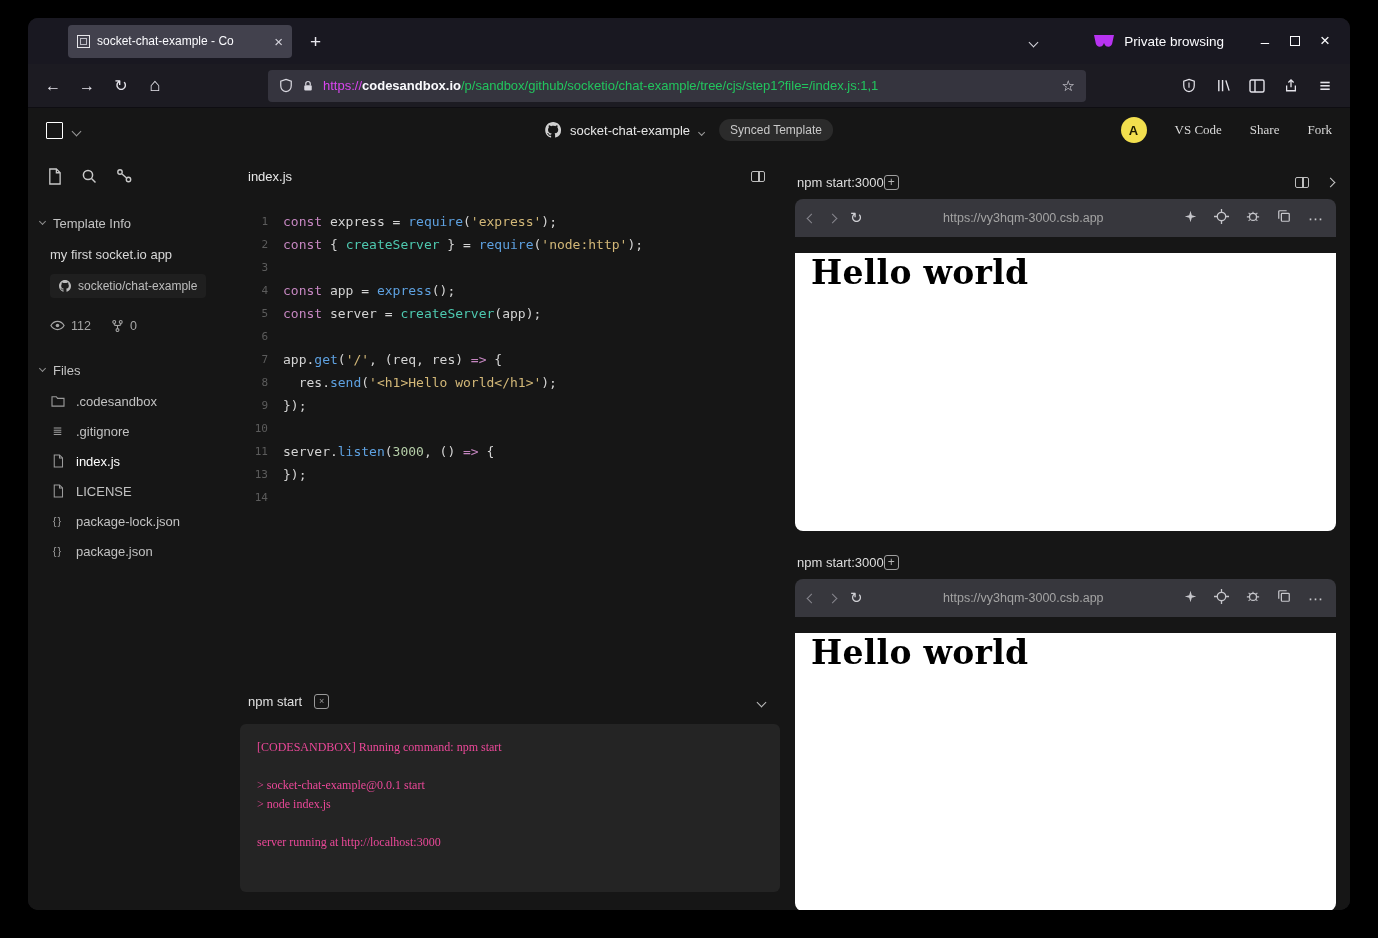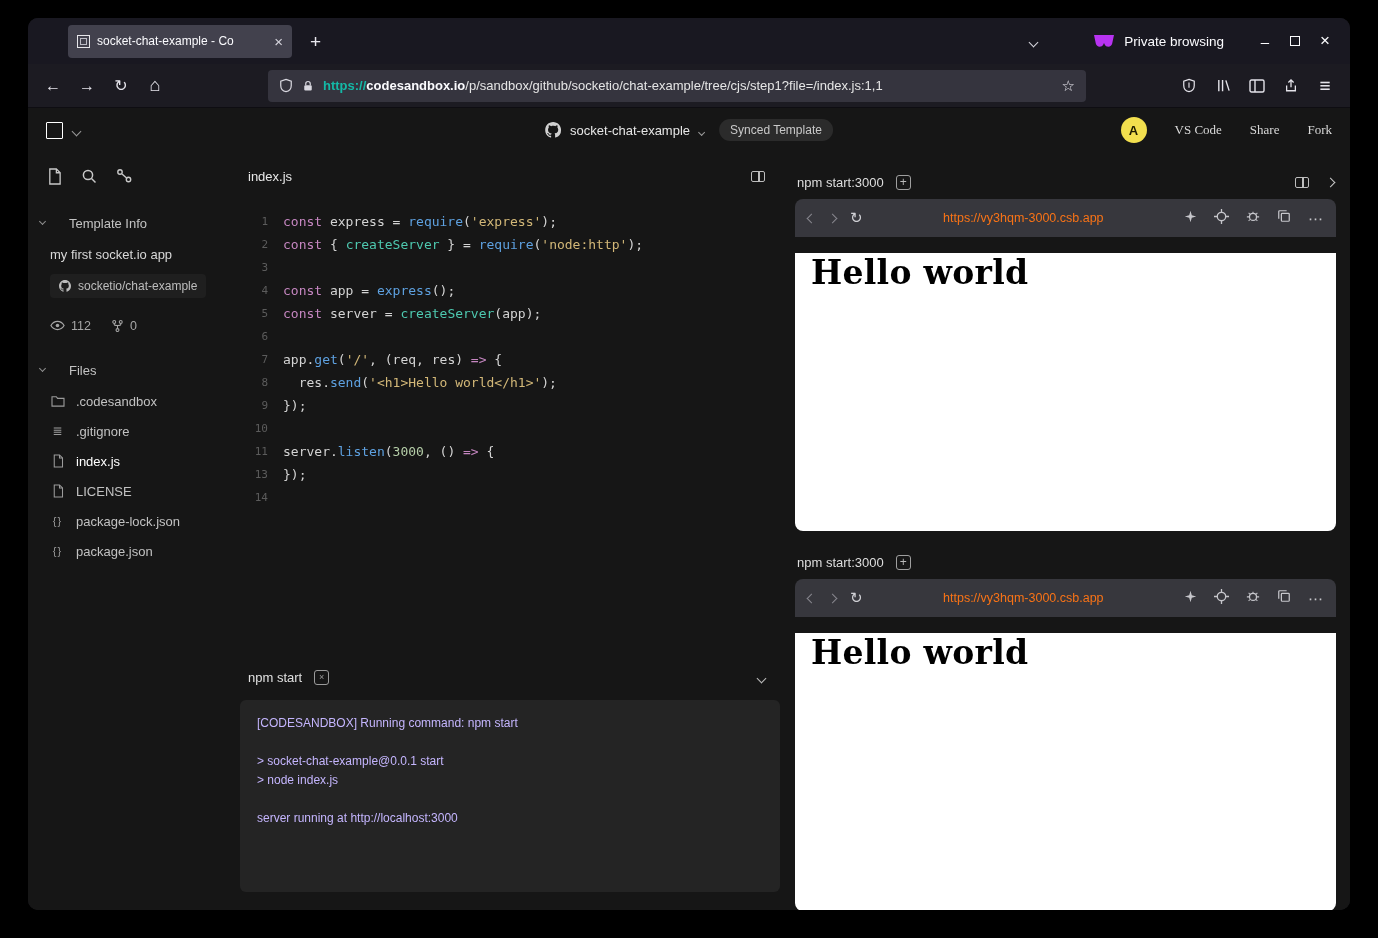--- a/index.html
+++ b/index.html
@@ -29,23 +29,23 @@
   .mask { display:flex; align-items:center; }
   .win-btn { width:30px; text-align:center; color:#fbfbfe; font-size:15px; display:flex; justify-content:center; align-items:center; height:30px; }
   .max-box { display:inline-block; width:10px; height:10px; border:1.4px solid #fbfbfe; }
 
   
   .navbar { height:44px; flex:none; display:flex; align-items:center; padding:0 8px; background:#1c1b22; border-bottom:1px solid #0e0d12; }
   .nav-btn { width:34px; height:32px; display:flex; align-items:center; justify-content:center; color:#e4e3ea; font-size:16px; border-radius:4px; }
   .urlbar { flex:1; height:32px; margin-left:96px; margin-right:86px; background:#35343e; border-radius:4px;
             display:flex; align-items:center; padding:0 11px; gap:9px; font-size:13px; min-width:0; }
   .url-text { white-space:nowrap; overflow:hidden; }
-  .url-proto { color:#14b8a6;font-weight:bold; }
+  .url-proto { color:#d946ef; }
   .url-domain { color:#fbfbfe; font-weight:bold; }
-  .url-path { color:#e5e5e5; }
+  .url-path { color:#22c55e; }
   .url-star { margin-left:auto; color:#e4e3ea; font-size:15px; }
   .icn { color:#d9d8e0; display:flex; align-items:center; }
 
   
   .app { flex:1; min-height:0; background:#161616; display:flex; flex-direction:column; color:#ddd; }
   .app-header { height:44px; flex:none; display:flex; align-items:center; padding:0 18px; position:relative; }
   .logo-box { width:17px; height:17px; border:1.8px solid #fff; border-radius:1px; }
   .logo-chev { color:#9a9a9a; margin-left:10px; }
   .header-center { position:absolute; left:50%; top:50%; transform:translate(-50%,-50%); display:flex; align-items:center; gap:9px; }
   .proj-name { font-size:13px; color:#e6e6e6; }
@@ -55,21 +55,21 @@
   .avatar { width:26px; height:26px; border-radius:50%; display:flex; align-items:center; justify-content:center;
             font-size:13px; font-weight:bold; color:#1e1c00; }
   .hdr-action { font-size:13px; color:#d9d9d9;font-family:Liberation Serif, serif; }
 
   .app-main { flex:1; display:flex; min-height:0; }
 
   
   .sidebar { width:212px; flex:none; display:flex; flex-direction:column; padding-top:14px; }
   .side-icons { display:flex; gap:15px; padding-left:16px; align-items:center; }
   .side-icon { width:20px; height:20px; display:flex; align-items:center; justify-content:center; color:#c9c9c9; }
-  .section-hdr { display:flex; align-items:center; gap:24px; color:#c3c3c3; font-size:13px; padding-left:12px; margin-top:30px; }
+  .section-hdr { display:flex; align-items:center; gap:8px; color:#c3c3c3; font-size:13px; padding-left:12px; margin-top:30px; }
   .section-hdr .chev { width:5px; height:5px; color:#8f8f8f; }
   .tpl-title { color:#d8d8d8; font-size:13px; margin:16px 0 0 22px; }
   .repo-pill { display:inline-flex; align-items:center; gap:7px; background:#1f1f1f; border-radius:4px;
                padding:5px 9px; font-size:12px; color:#bdbdbd; margin:12px 0 0 22px; align-self:flex-start; }
   .stats { display:flex; gap:20px; margin:20px 0 0 22px; color:#a6a6a6; font-size:12.5px; }
   .stat { display:flex; align-items:center; gap:6px; }
   .file-list { margin-top:8px; }
   .file-row { height:30px; display:flex; align-items:center; gap:11px; padding-left:22px; font-size:13px; color:#c2c2c2; }
   .file-row.active { color:#ffffff; }
   .ficon { width:15px; display:flex; justify-content:center; align-items:center; color:#9b9b9b; font-size:12px; }
@@ -86,35 +86,35 @@
   .ln { width:28px; text-align:right; color:#5c5c5c; font-size:11px; flex:none; line-height:23px; }
   .ct { padding-left:15px; white-space:pre;text-align:right; }
   .tk-kw { color:#c586c0; } .tk-fn { color:#5ea1e0; } .tk-cls { color:#4ec9b0; }
   .tk-str { color:#d3b878; } .tk-num { color:#b5cea8; } .tk-pl { color:#d4d4d4; }
   .tk-link { text-decoration:underline; }
   .terminal-block { flex:none; padding-bottom:18px; }
   .terminal-hdr { display:flex; align-items:center; gap:12px; padding:0 15px 0 8px; height:30px; color:#e0e0e0; font-size:13px; }
   .task-icon { width:15px; height:15px; border:1.4px solid #9a9a9a; border-radius:3px; display:flex;
                align-items:center; justify-content:center; color:#9a9a9a; font-size:9px; line-height:1; }
   .terminal-chev { margin-left:auto; color:#bdbdbd; }
-  .terminal-panel { margin-top:8px; background:#242424; border-radius:6px; height:192px; padding:14px 17px;
-                    font-family:Liberation Sans, sans-serif; font-size:12px; line-height:19px; color:#c4b5fd; overflow:hidden; }
+  .terminal-panel { margin-top:8px; background:#242424; border-radius:6px; height:168px; padding:14px 17px;
+                    font-family:Liberation Serif, serif; font-size:12px; line-height:19px; color:#ec4899; overflow:hidden; }
 
   
   .preview-col { flex:1; display:flex; flex-direction:column; padding:0 14px 17px 15px; min-width:0; }
   .preview-block { display:flex; flex-direction:column; margin-top:13px; }
-  .preview-tabbar { height:34px; display:flex; align-items:center; gap:12px; color:#dedede; font-size:13px; padding:0 2px; }
+  .preview-tabbar { height:34px; display:flex; align-items:center; color:#dedede; font-size:13px; padding:0 2px; }
   .boxed-plus { width:15px; height:15px; border:1.4px solid #9f9f9f; border-radius:3px; color:#b9b9b9;
                 display:flex; align-items:center; justify-content:center; font-size:12px; line-height:1; }
   .pt-bar-right { margin-left:auto; display:flex; align-items:center; gap:18px; color:#c9c9c9; }
   .browser-pane { border-radius:8px; overflow:hidden; flex:none; }
   .pane-toolbar { height:38px; background:#37373d; display:flex; align-items:center; padding:0 13px; gap:14px; }
   .pt-nav { color:#87868e; display:flex; }
   .pt-reload { color:#cfcfd4; font-size:15px; }
-  .pane-url { flex:1; text-align:center; color:#f97316; font-size:12.5px; white-space:nowrap; overflow:hidden; }
+  .pane-url { flex:1; text-align:center; color:#a3a3a3; font-size:12.5px; white-space:nowrap; overflow:hidden; }
   .pt-icons { display:flex; align-items:center; gap:17px; color:#c6c6cb; }
   .pt-icons .glyph { font-size:15px; line-height:1; }
   .pane-content { height:278px; background:#ffffff; }
   .pane-content h1 { font-family:"DejaVu Serif",serif; font-size:33px; font-weight:bold; color:#000;
                      margin:16px 0 0 16px; letter-spacing:0.3px; }
 </style>
 </head>
 <body>
 
 <div class="window">

